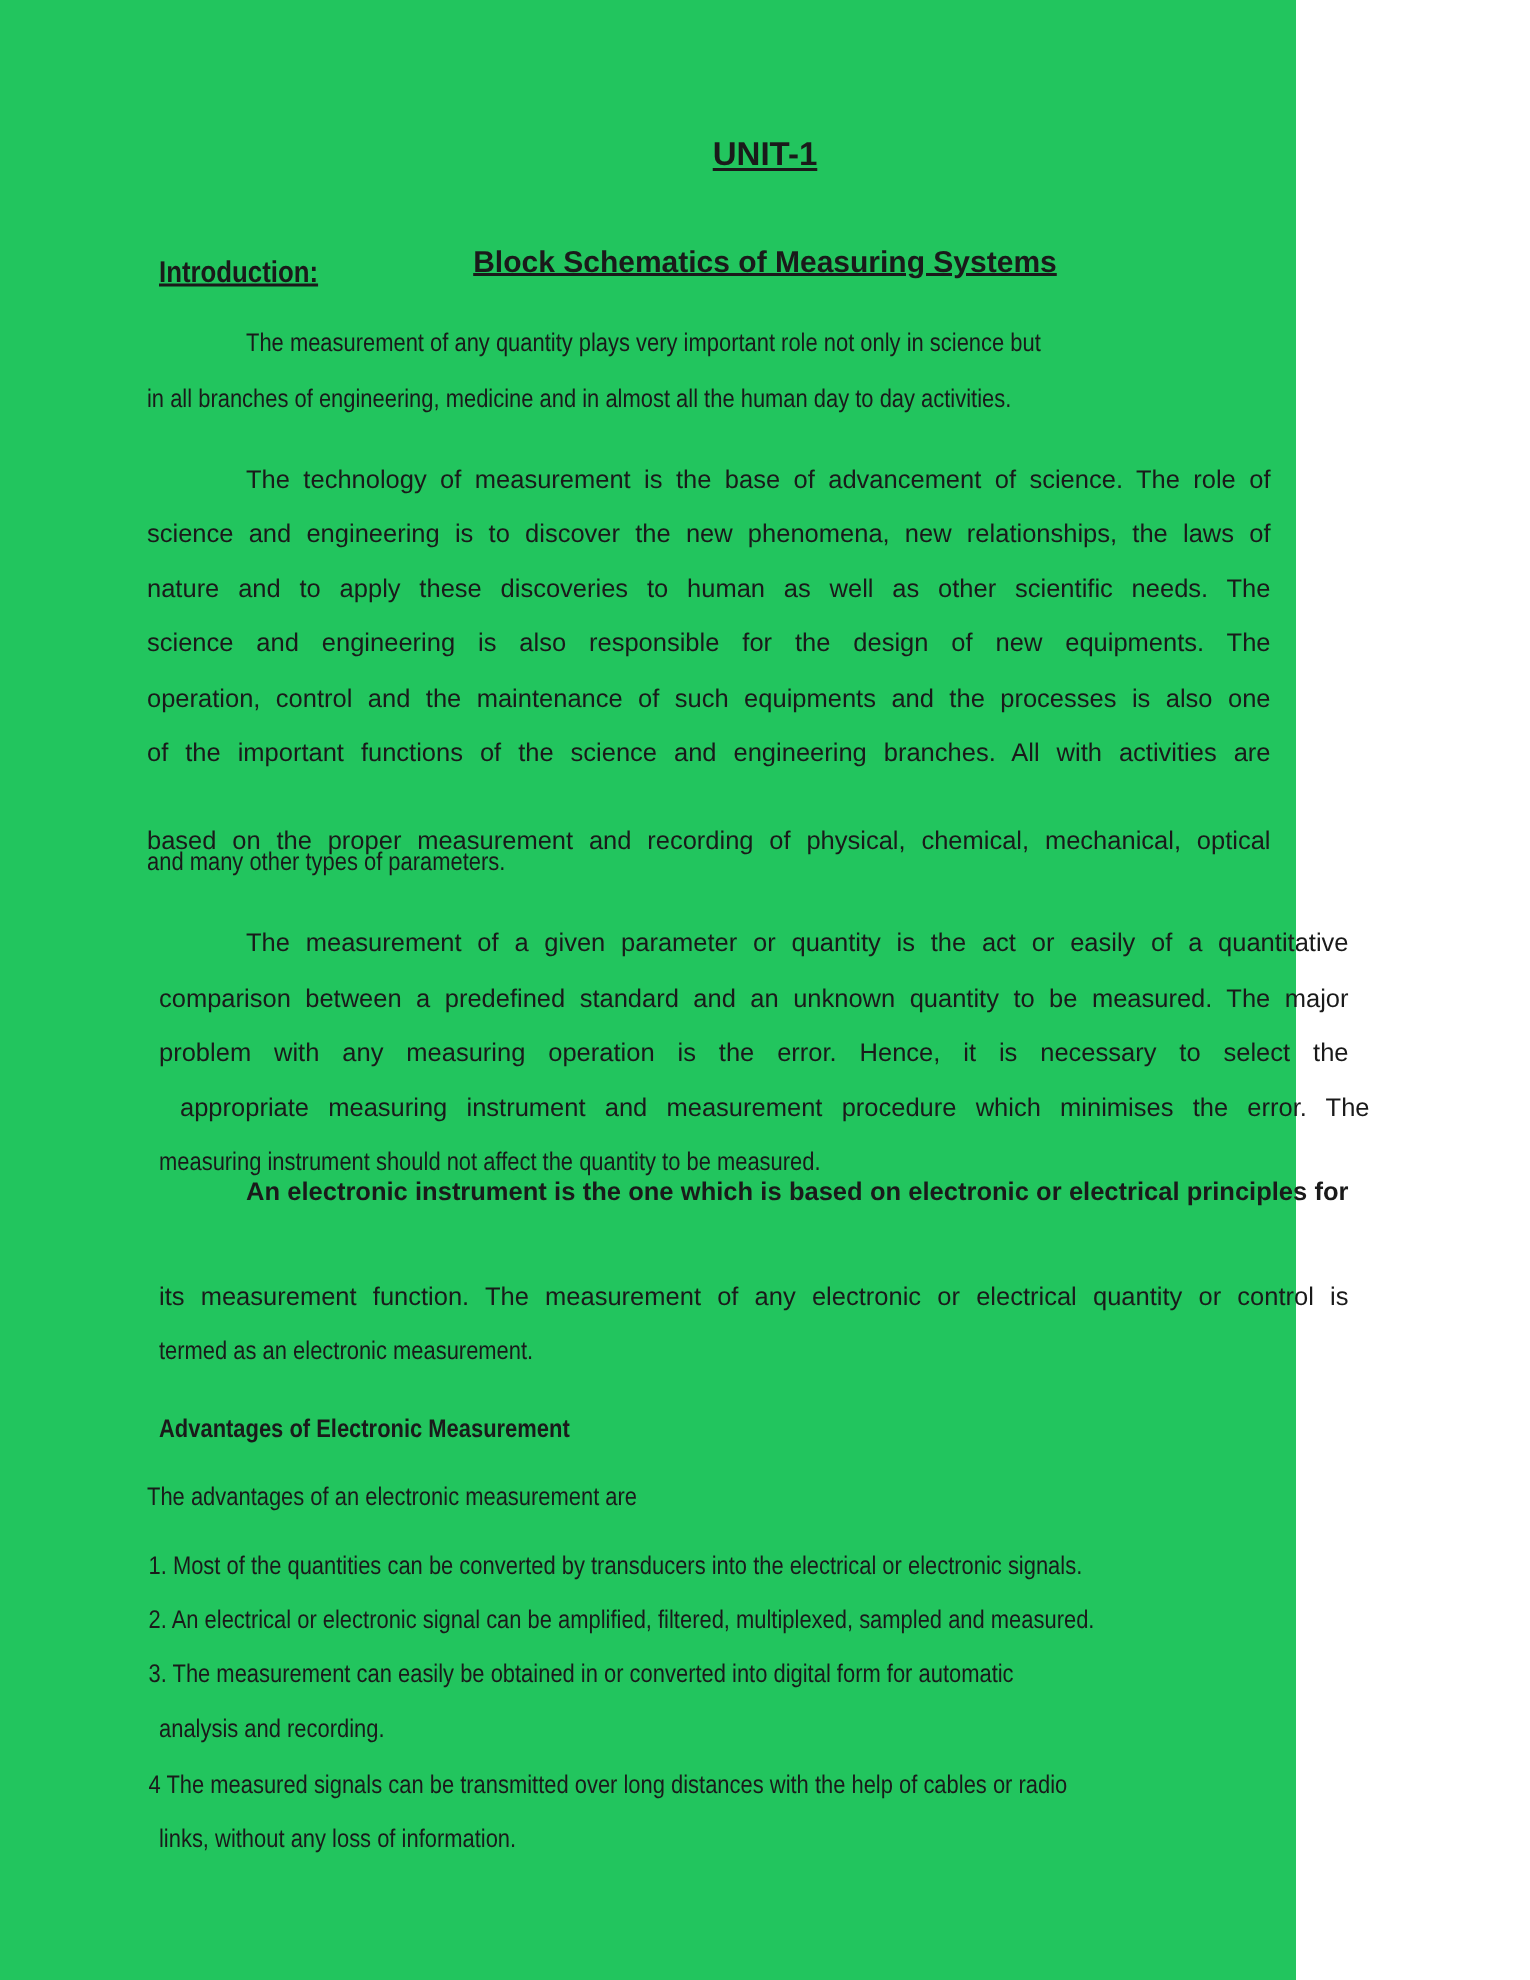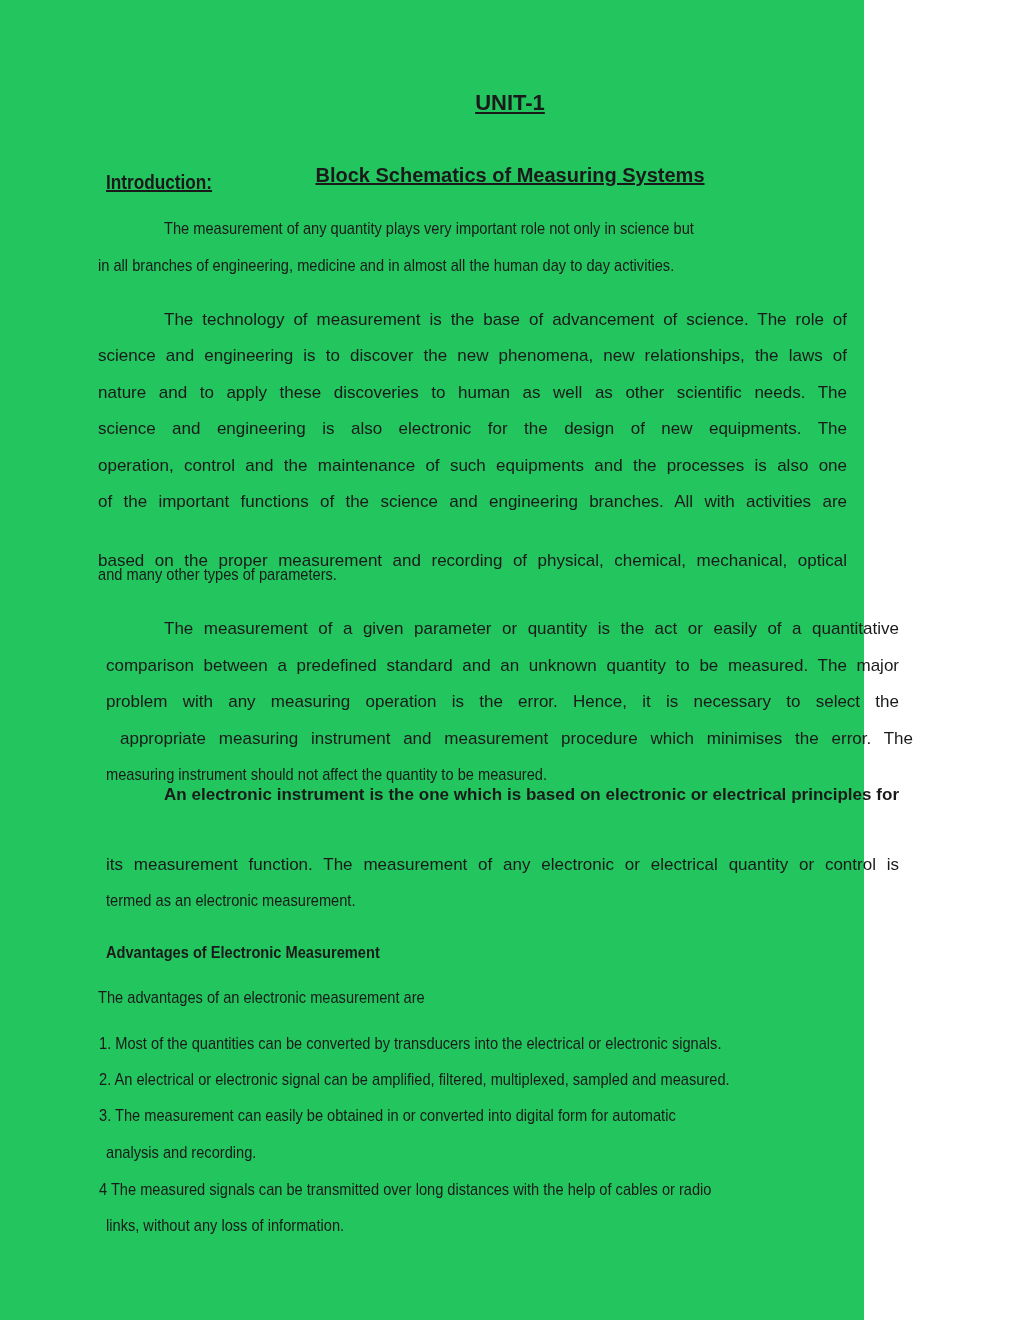--- a/index.html
+++ b/index.html
@@ -24,21 +24,21 @@
 
   <div>
     <div class="ln" style="left: 164px; top: 219px; transform: scaleX(0.86);">The measurement of any quantity plays very important role not only in science but</div>
     <div class="ln" style="left: 98px; top: 256px; transform: scaleX(0.86);">in all branches of engineering, medicine and in almost all the human day to day activities.</div>
   </div>
 
   <div>
     <div class="ln just" style="left: 164px; top: 310px; width: 683px; transform: scaleX(1);">The technology of measurement is the base of advancement of science. The role of</div>
     <div class="ln just" style="left: 98px; top: 346px; width: 749px; transform: scaleX(1);">science and engineering is to discover the new phenomena, new relationships, the laws of</div>
     <div class="ln just" style="left: 98px; top: 383px; width: 749px; transform: scaleX(1);">nature and to apply these discoveries to human as well as other scientific needs. The</div>
-    <div class="ln just" style="left: 98px; top: 419px; width: 749px; transform: scaleX(1);">science and engineering is also electronic for the design of new equipments. The</div>
+    <div class="ln just" style="left: 98px; top: 419px; width: 749px; transform: scaleX(1);">science and engineering is also responsible for the design of new equipments. The</div>
     <div class="ln just" style="left: 98px; top: 456px; width: 749px; transform: scaleX(1);">operation, control and the maintenance of such equipments and the processes is also one</div>
     <div class="ln just" style="left: 98px; top: 492px; width: 749px; transform: scaleX(1);">of the important functions of the science and engineering branches. All with activities are</div>
     <div class="ln just" style="left: 98px; top: 529px; width: 749px; transform: scaleX(1); margin-top: 22px;">based on the proper measurement and recording of physical, chemical, mechanical, optical</div>
     <div class="ln" style="left: 98px; top: 565px; transform: scaleX(0.86);">and many other types of parameters.</div>
   </div>
 
   <div>
     <div class="ln just" style="left: 164px; top: 619px; width: 735px; transform: scaleX(1);">The measurement of a given parameter or quantity is the act or easily of a quantitative</div>
     <div class="ln just" style="left: 106px; top: 656px; width: 793px; transform: scaleX(1);">comparison between a predefined standard and an unknown quantity to be measured. The major</div>
     <div class="ln just" style="left: 106px; top: 692px; width: 793px; transform: scaleX(1);">problem with any measuring operation is the error. Hence, it is necessary to select the</div>

